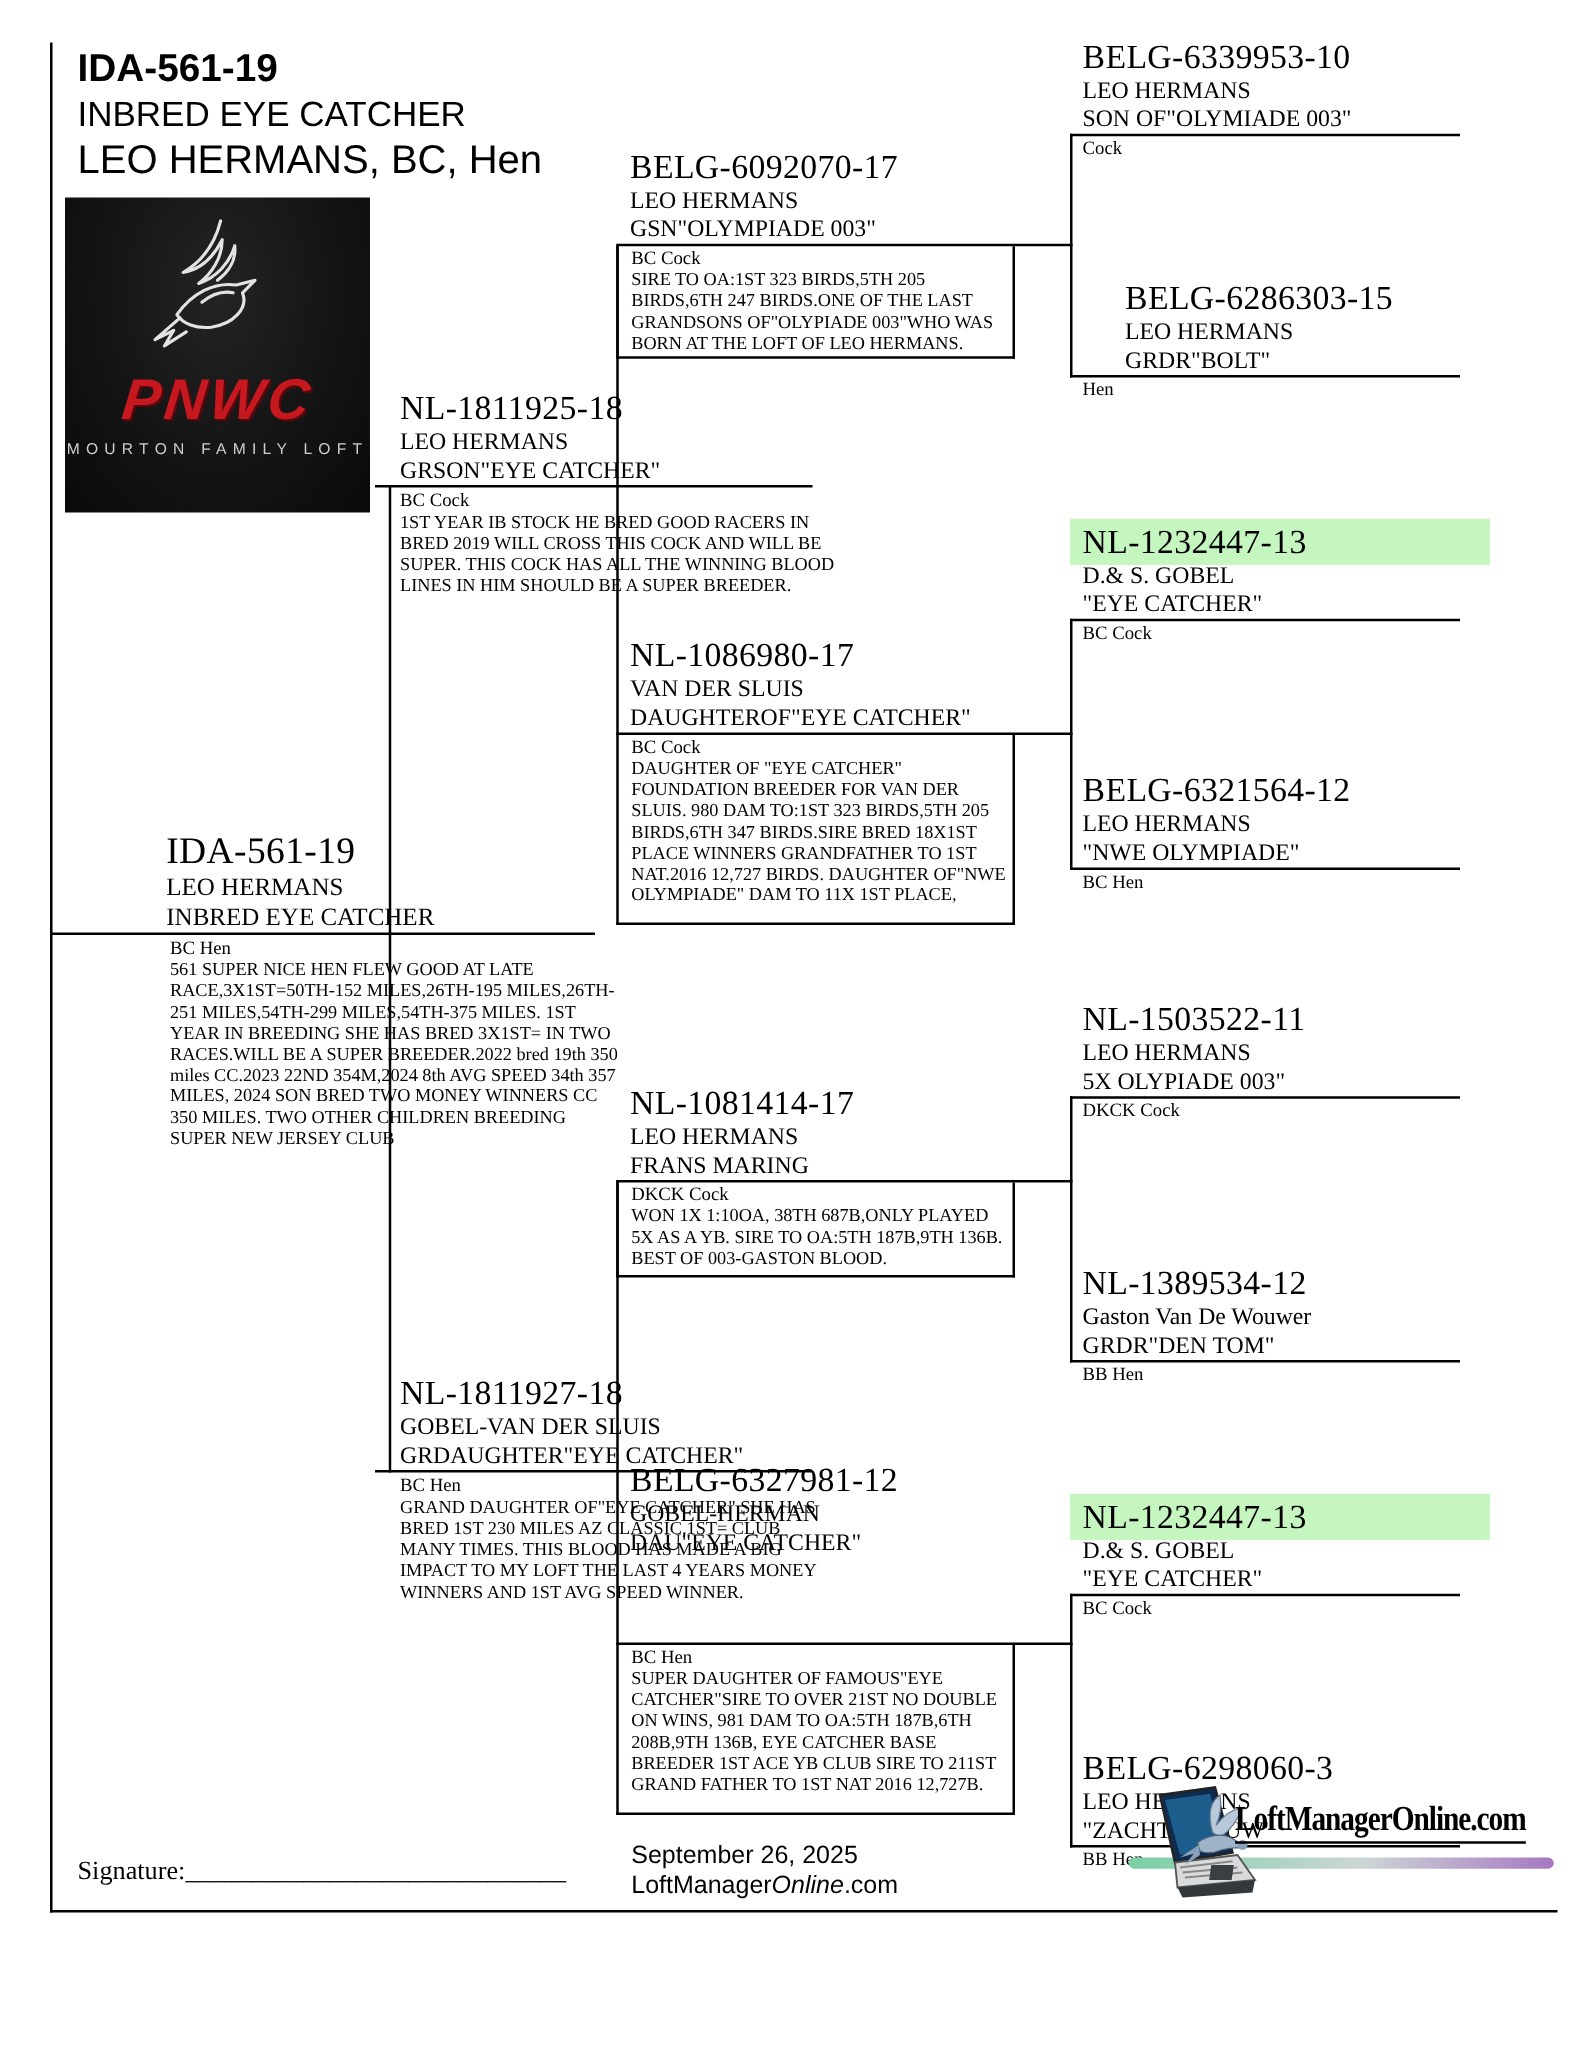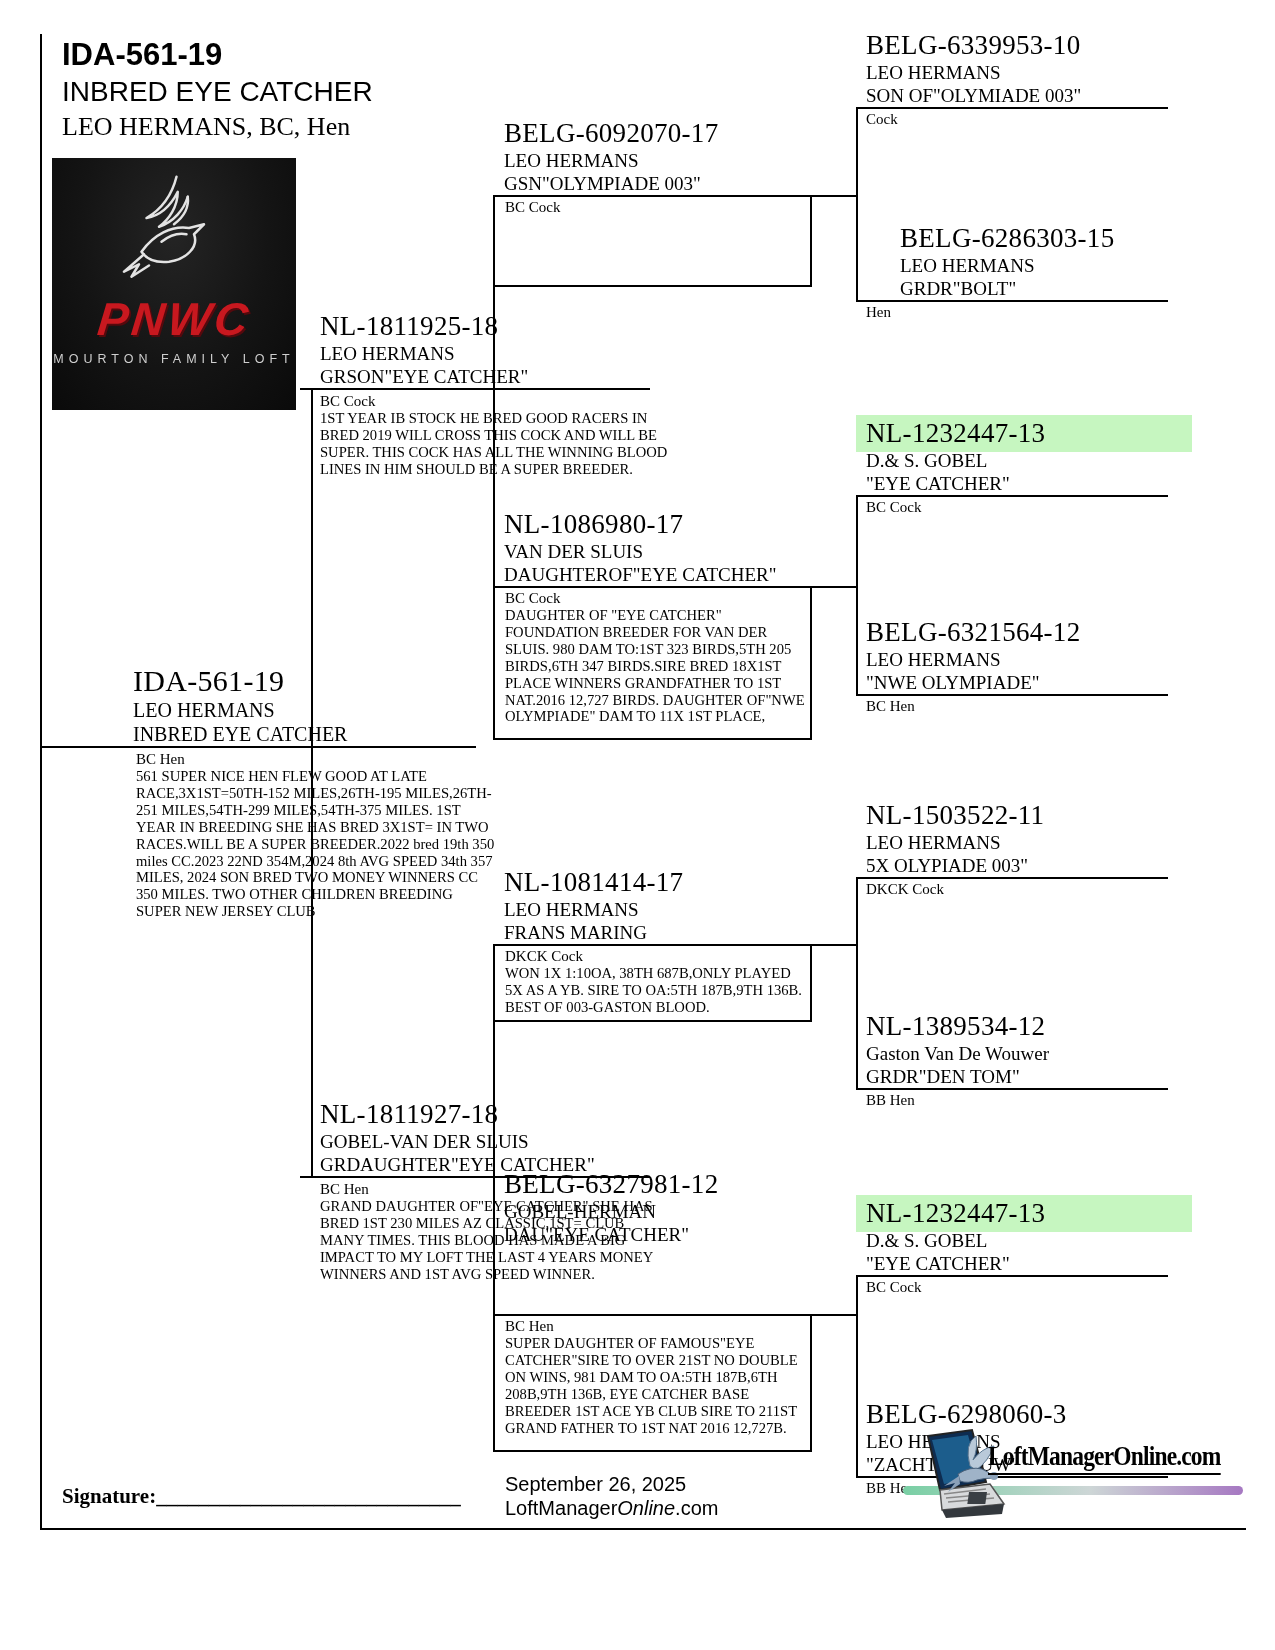--- a/index.html
+++ b/index.html
@@ -3,21 +3,21 @@
 <meta charset="utf-8">
 <style>
   html,body{margin:0;padding:0;background:#fff;}
   #page{position:relative;width:1275px;height:1650px;background:#fff;color:#000;
         font-family:"Liberation Serif",serif;overflow:hidden;}
   .abs{position:absolute;}
   .ln{position:absolute;background:#000;}
   
   .hband{font-family:"Liberation Sans",sans-serif;font-weight:700;font-size:31px;line-height:38px;}
   .hname{font-family:"Liberation Sans",sans-serif;font-size:28px;line-height:36px;}
-  .howner{font-family:Liberation Serif, serif;font-size:26px;line-height:34px;}
+  .howner{font-family:Liberation Sans, sans-serif;font-size:32px;line-height:34px;}
   
   .entry{position:absolute;white-space:nowrap;}
   .band{font-size:27px;line-height:33px;letter-spacing:.3px;}
   .meta{font-size:19px;line-height:22.5px;}
   .main-entry .band{font-size:30px;line-height:37px;}
   .main-entry .meta{font-size:20px;line-height:23.5px;}
   .sexlabel{position:absolute;font-size:15px;line-height:17px;white-space:nowrap;}
   .desc{position:absolute;font-size:14.6px;line-height:16.9px;}
   .desclabel{font-size:15px;line-height:17px;}
   .descbox{position:absolute;border:2px solid #000;border-top:none;
@@ -26,21 +26,21 @@
   
   .loftlogo{position:absolute;left:52px;top:158px;width:244px;height:252px;
             background:radial-gradient(ellipse at 50% 30%,#242424 0%,#141414 55%,#0a0a0a 100%);
             display:flex;flex-direction:column;align-items:center;justify-content:flex-start;}
   .pnwc{font-family:"Liberation Sans",sans-serif;font-weight:900;font-style:italic;
         font-size:46px;letter-spacing:3px;color:var(--brand-red,#c8181f);
         text-shadow:2px 2px 0 #55090d;margin-top:-6px;transform:skewX(-6deg);}
   .loftname{font-family:"Liberation Sans",sans-serif;font-size:12.5px;letter-spacing:5px;
             color:#cfcfcf;margin-top:6px;white-space:nowrap;}
   
-  .sig{font-size:21px;white-space:nowrap;font-weight:bold;}
+  .sig{font-size:21px;white-space:nowrap;}
   .footcenter{font-family:"Liberation Sans",sans-serif;font-size:20px;line-height:24px;text-align:left;}
   .lmotext{font-weight:700;font-size:28px;letter-spacing:-1px;transform:scaleX(.84);
            transform-origin:left center;border-bottom:2px solid #000;padding-bottom:1px;white-space:nowrap;}
   .gradbar{position:absolute;height:9px;border-radius:5px;
            background:linear-gradient(to right,#79cfa4,#cdd6d6 55%,#a678c2);}
 </style>
 </head>
 <body>
 
 <div id="page">
@@ -124,20 +124,21 @@
     <div>GRAND DAUGHTER OF"EYE CATCHER" SHE HAS BRED 1ST 230 MILES AZ CLASSIC,1ST= CLUB MANY TIMES. THIS BLOOD HAS MADE A BIG IMPACT TO MY LOFT THE LAST 4 YEARS MONEY WINNERS AND 1ST AVG SPEED WINNER.</div>
   </div>
 
   <div class="entry" style="left:504px;top:117px">
     <div class="band">BELG-6092070-17</div>
     <div class="meta">LEO HERMANS</div>
     <div class="meta">GSN"OLYMPIADE 003"</div>
   </div>
   <div class="descbox" style="left:493px;top:197px;width:319px;height:90px">
     <div class="desclabel">BC Cock</div>
+    <div>SIRE TO OA:1ST 323 BIRDS,5TH 205 BIRDS,6TH 247 BIRDS.ONE OF THE LAST GRANDSONS OF"OLYPIADE 003"WHO WAS BORN AT THE LOFT OF LEO HERMANS.</div>
   </div>
 
   <div class="entry" style="left:504px;top:508px">
     <div class="band">NL-1086980-17</div>
     <div class="meta">VAN DER SLUIS</div>
     <div class="meta">DAUGHTEROF"EYE CATCHER"</div>
   </div>
   <div class="descbox" style="left:493px;top:588px;width:319px;height:152px">
     <div class="desclabel">BC Cock</div>
     <div>DAUGHTER OF "EYE CATCHER" FOUNDATION BREEDER FOR VAN DER SLUIS. 980 DAM TO:1ST 323 BIRDS,5TH 205 BIRDS,6TH 347 BIRDS.SIRE BRED 18X1ST PLACE WINNERS GRANDFATHER TO 1ST NAT.2016 12,727 BIRDS. DAUGHTER OF"NWE OLYMPIADE" DAM TO 11X 1ST PLACE,</div>

